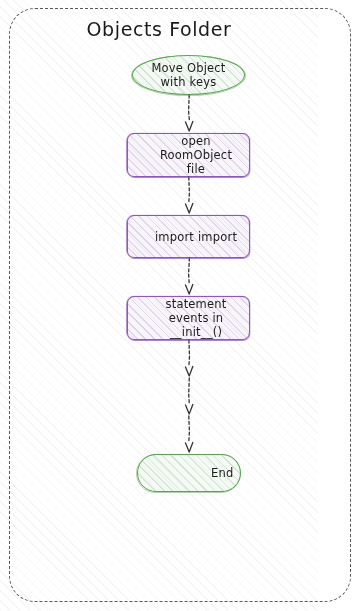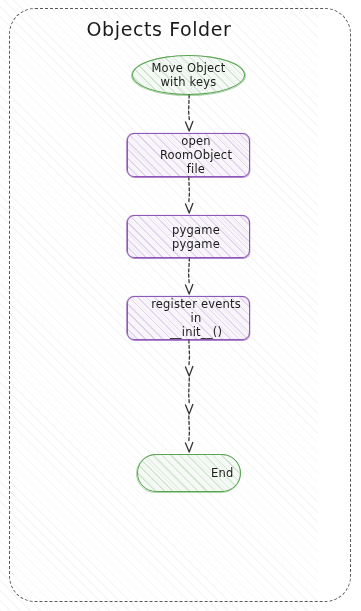--- a/index.html
+++ b/index.html
@@ -200,34 +200,34 @@
 
     <div class="connector">
       <svg width="14" height="38" viewBox="0 0 14 38">
         <path d="M6.8 0 L7.4 16 L6.8 26" stroke="#333333" stroke-width="1.3" fill="none" stroke-dasharray="3 2.4" stroke-linecap="round"></path>
         <path d="M3.3 26.5 L7.2 36 L11 26" stroke="#333333" stroke-width="1.3" fill="none" stroke-linejoin="round"></path>
       </svg>
     </div>
 
     <div class="node-wrap">
       <div class="node process">
-        <span class="lbl">pygame pygame</span>
+        <span class="lbl">import import</span>
       </div>
     </div>
 
     <div class="connector">
       <svg width="14" height="38" viewBox="0 0 14 38">
         <path d="M7.4 0 L6.6 16 L7.2 26" stroke="#333333" stroke-width="1.3" fill="none" stroke-dasharray="3 2.4" stroke-linecap="round"></path>
         <path d="M3.3 26.5 L7.2 36 L11 26" stroke="#333333" stroke-width="1.3" fill="none" stroke-linejoin="round"></path>
       </svg>
     </div>
 
     <div class="node-wrap">
       <div class="node process">
-        <span class="lbl">register events in
+        <span class="lbl">statement events in
 __init__()</span>
       </div>
     </div>
 
     <div class="connector">
       <svg width="14" height="38" viewBox="0 0 14 38">
         <path d="M6.9 0 L7.5 16 L6.9 26" stroke="#333333" stroke-width="1.3" fill="none" stroke-dasharray="3 2.4" stroke-linecap="round"></path>
         <path d="M3.3 26.5 L7.2 36 L11 26" stroke="#333333" stroke-width="1.3" fill="none" stroke-linejoin="round"></path>
       </svg>
     </div>

